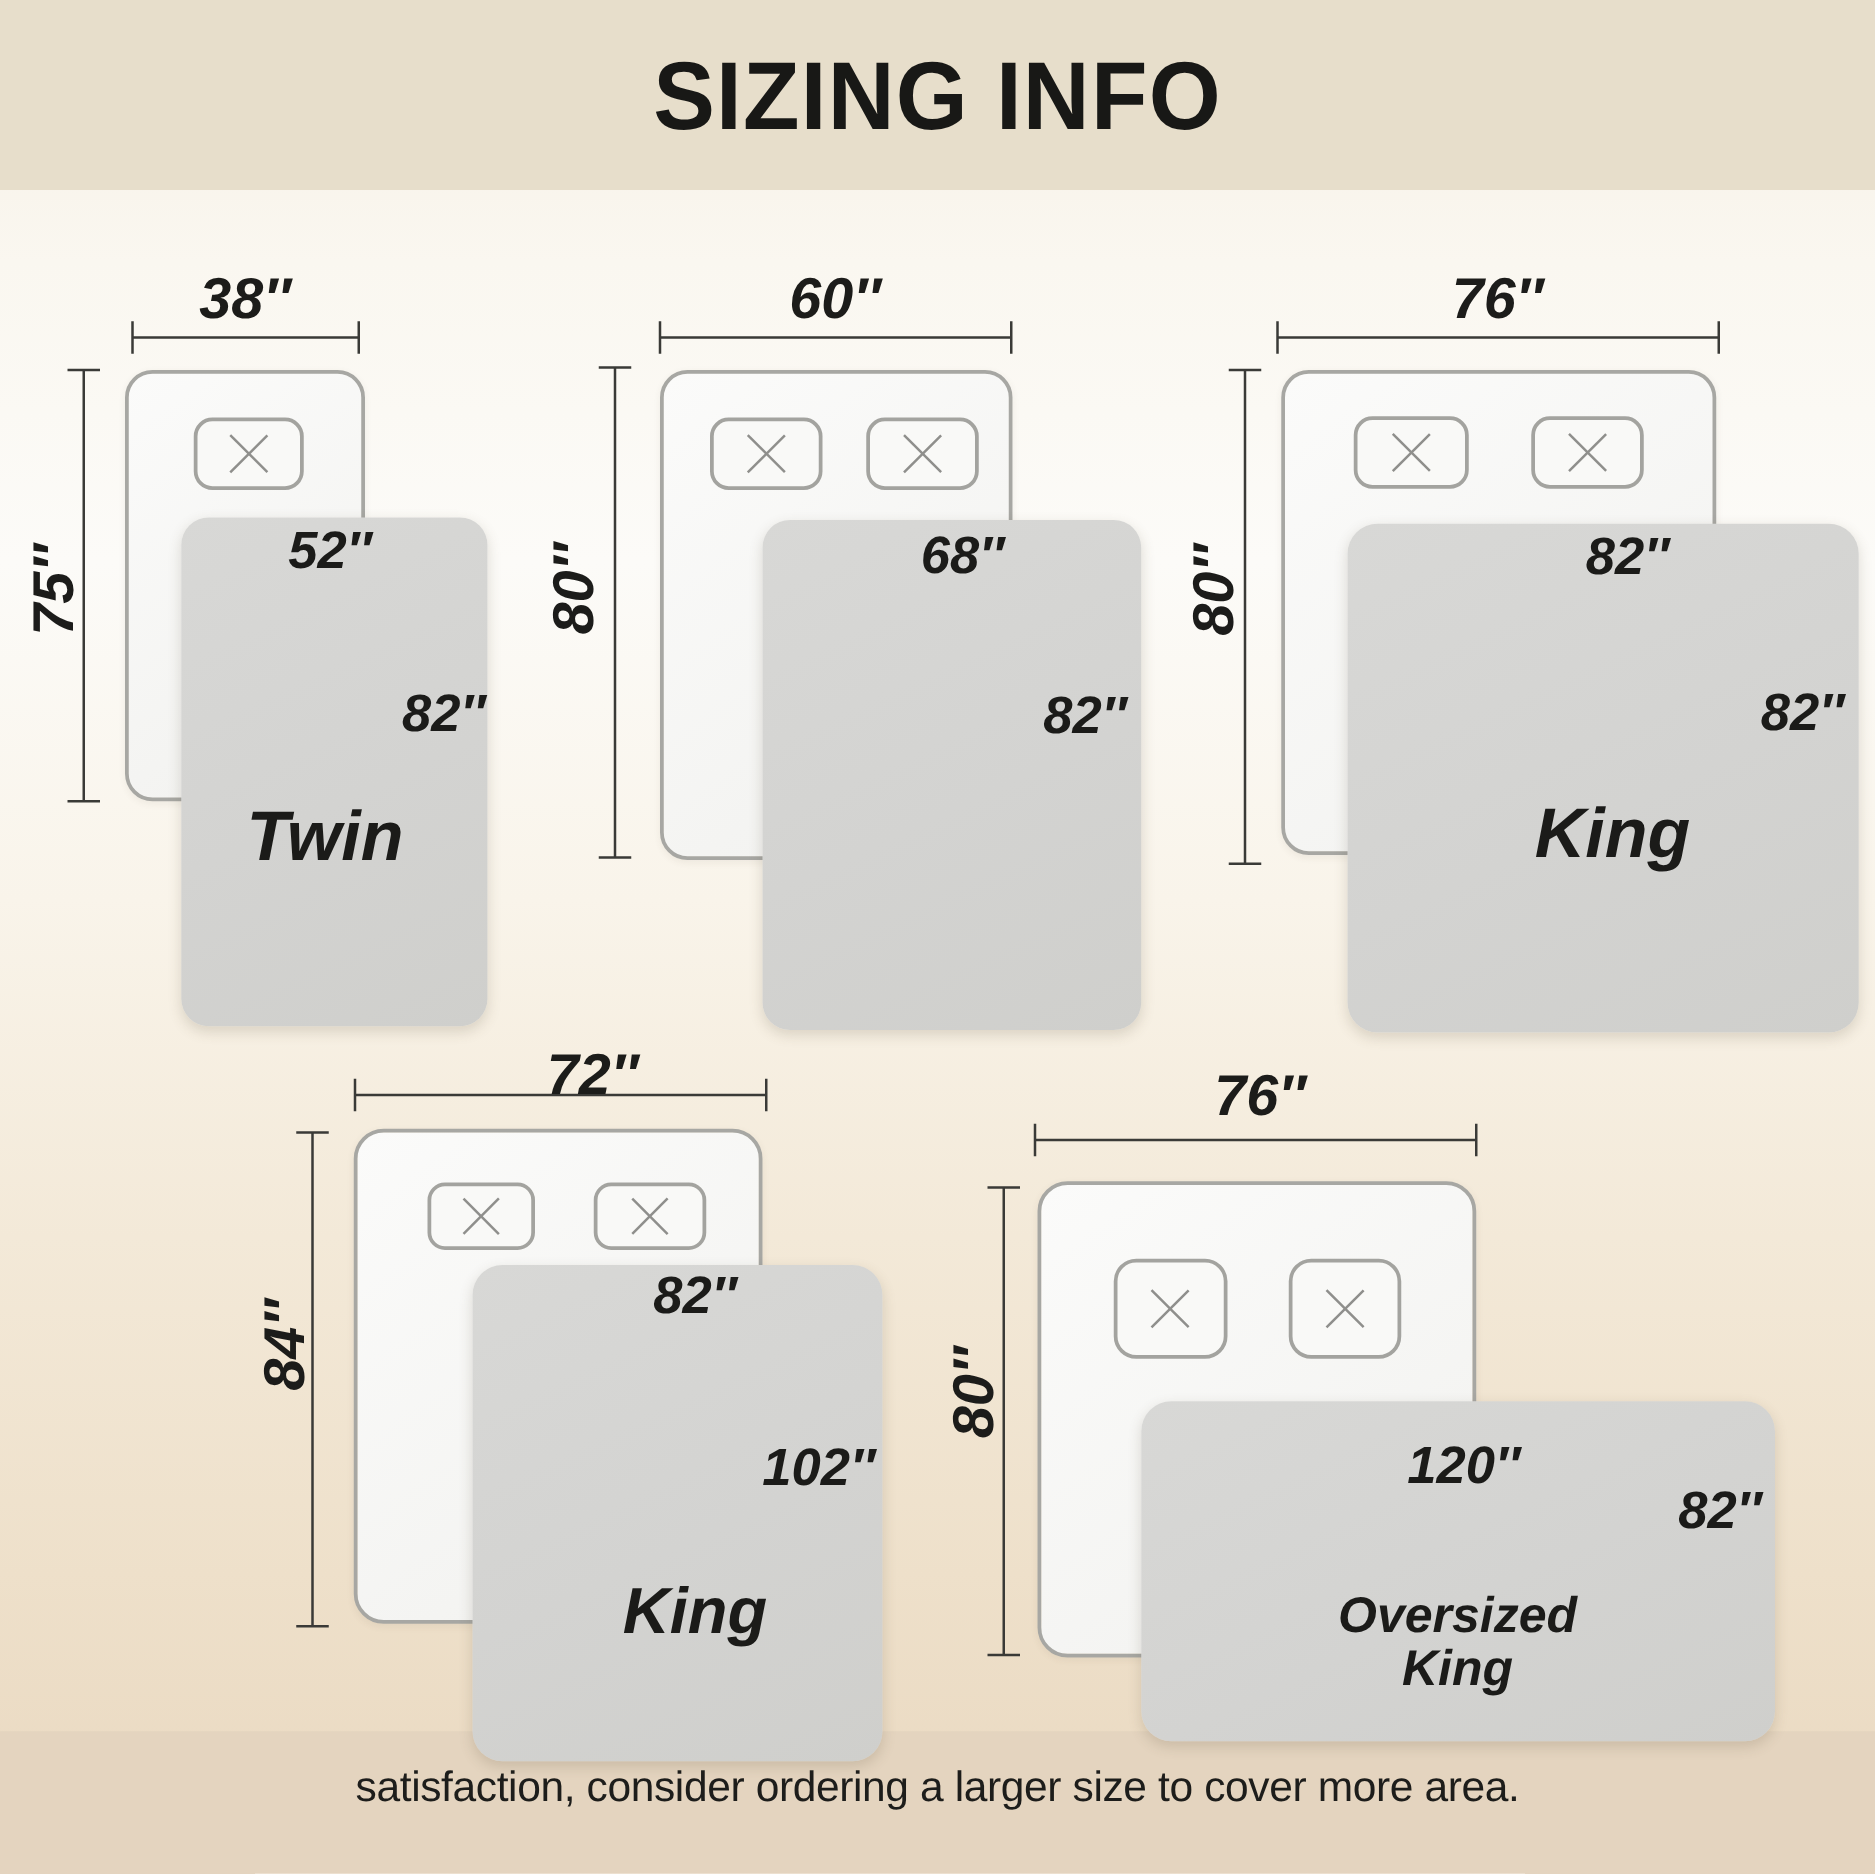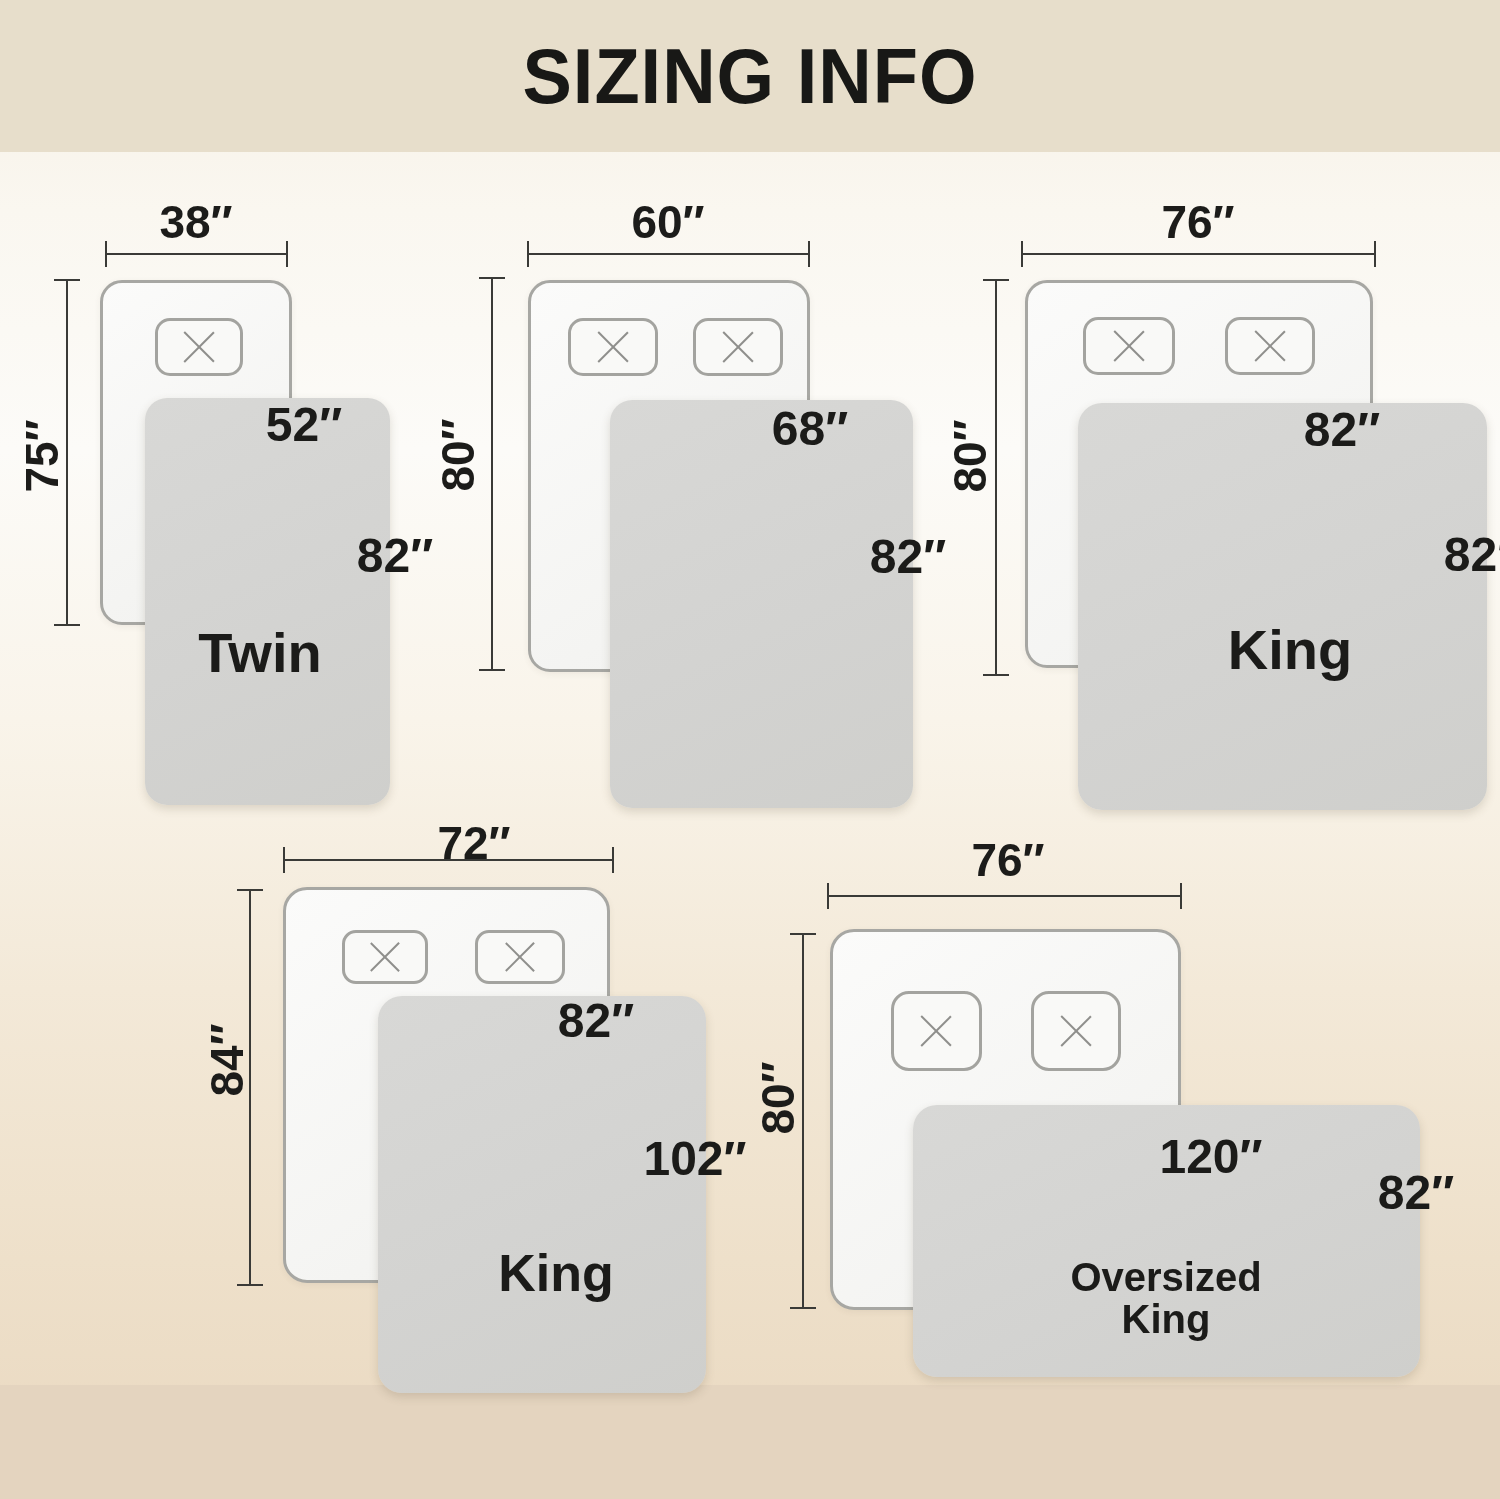--- a/index.html
+++ b/index.html
@@ -12,21 +12,21 @@
   #top-band{top:0;height:152px;background:#e7decb;}
   #bottom-band{top:1385px;height:114px;background:#e4d4bf;align-items:flex-start;}
   .title{
     font-size:74px;font-weight:bold;color:#181816;letter-spacing:1px;
     transform:scaleY(1.04);
   }
   .footer-text{
     margin-top:24px;text-align:center;font-size:34px;line-height:1.26;
     color:#1d1d1b;letter-spacing:-0.3px;width:1460px;
   }
-  #stage{position:absolute;left:0;top:0;width:1500px;height:1103px;z-index:1;}
+  #stage{position:absolute;left:0;top:16px;width:1500px;height:1103px;z-index:1;font-style:italic;}
   .dimline{position:absolute;background:#3a3a37;z-index:1;}
   .dimlabel{
     position:absolute;font-weight:bold;font-size:46px;color:#1c1c1a;
     white-space:nowrap;transform:translate(-50%,-50%);z-index:4;
   }
   .dimlabel.rot{transform:translate(-50%,-50%) rotate(-90deg);}
   .bed{
     position:absolute;box-sizing:border-box;z-index:2;
     background:linear-gradient(145deg,#fbfbfa 0%,#f4f4f2 70%,#f1f1ef 100%);
     border:3px solid #a7a7a3;box-shadow:0 2px 6px rgba(80,70,50,0.07);
@@ -35,37 +35,38 @@
     position:absolute;box-sizing:border-box;z-index:2;
     background:#f9f9f7;border:3px solid #a3a39f;
   }
   .xline{position:absolute;background:#8f8f8c;height:2px;}
   .blanket{
     position:absolute;z-index:3;
     background:linear-gradient(155deg,#d8d8d6 0%,#d3d3d1 55%,#cfcfcc 100%);
     box-shadow:0 4px 10px rgba(90,78,58,0.18);
   }
   .blabel{
-    position:absolute;font-weight:bold;font-size:48px;color:#1b1b19;
-    white-space:nowrap;transform:translate(-50%,-50%);z-index:4;margin-left:40px;
+    position:absolute;font-weight:bold;font-size:42px;color:#1b1b19;
+    white-space:nowrap;transform:translate(-50%,-50%);z-index:4;
   }
   .bname{
     position:absolute;font-weight:bold;color:#1b1b19;text-align:center;
     white-space:nowrap;transform:translate(-50%,-50%);z-index:4;line-height:1.06;
   }
 </style>
 </head>
 <body>
 
 <div id="canvas">
   <div id="top-band" class="band">
     <div class="title">SIZING INFO</div>
   </div>
   <div id="bottom-band" class="band">
     <div class="footer-text">
+      <div>satisfaction, consider ordering a larger size to cover more area.</div>
     </div>
   </div>
   <div id="stage">
       <div class="dimline" style="left: 106px; top: 253px; width: 181px; height: 2px;"></div>
       <div class="dimline" style="left: 105px; top: 241px; width: 2px; height: 26px;"></div>
       <div class="dimline" style="left: 286px; top: 241px; width: 2px; height: 26px;"></div>
       <div class="dimlabel" style="left: 196px; top: 222px;">38″</div>
       <div class="dimline" style="left: 66px; top: 280px; width: 2px; height: 345px;"></div>
       <div class="dimline" style="left: 54px; top: 279px; width: 26px; height: 2px;"></div>
       <div class="dimline" style="left: 54px; top: 624px; width: 26px; height: 2px;"></div>

